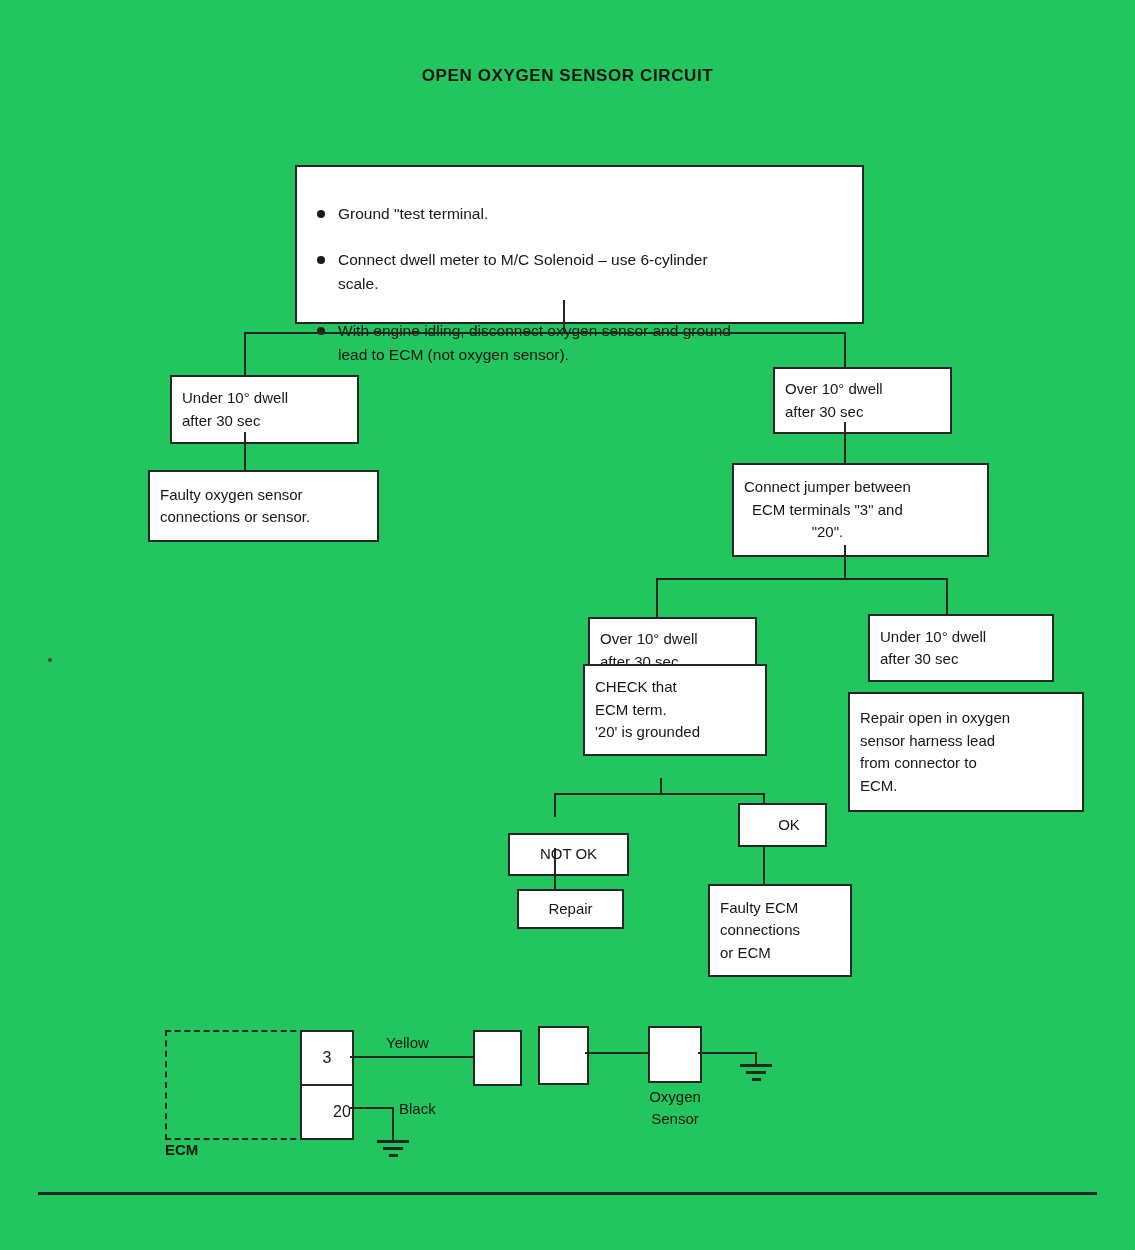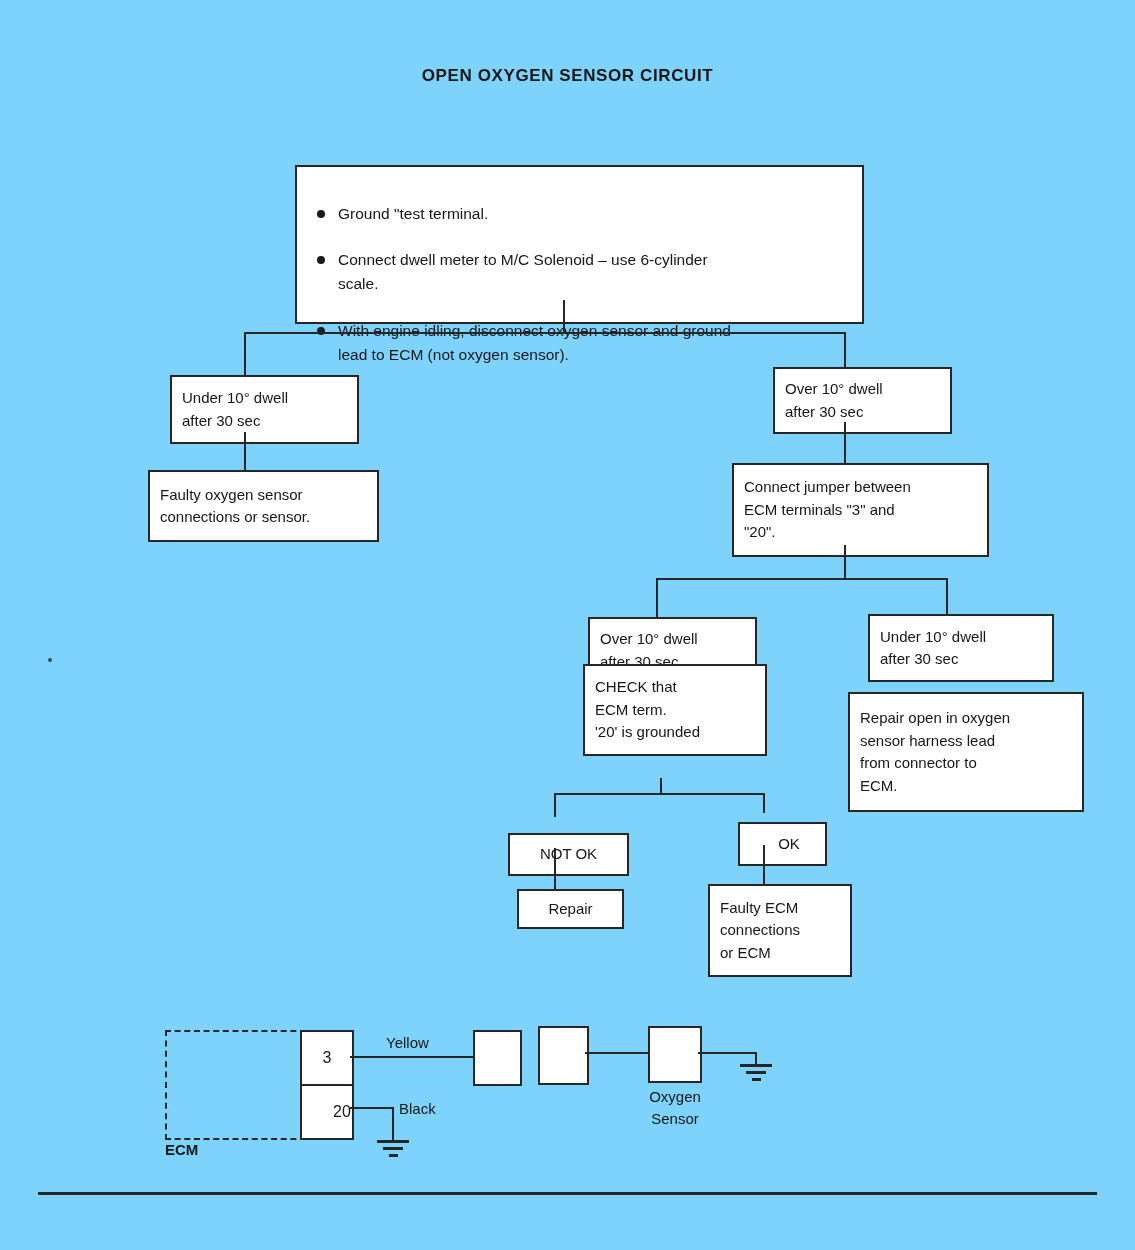--- a/index.html
+++ b/index.html
@@ -1,16 +1,16 @@
 <!DOCTYPE html>
 <html><head>
 <meta charset="utf-8">
 <style>
   html,body{margin:0;padding:0;background:#ffffff;}
-  .page{position:relative;width:1135px;height:1250px;background:#7dd3fc;
+  .page{position:relative;width:1135px;height:1250px;background:#22c55e;
         font-family:"Liberation Sans","DejaVu Sans",sans-serif;color:#161616;overflow:hidden;}
   .title{position:absolute;left:0;top:66px;width:100%;text-align:center;
          font-size:17px;font-weight:bold;letter-spacing:.6px;}
   .box{position:absolute;border:2px solid #262626;background:#fff;display:flex;
        align-items:center;white-space:pre-line;font-size:15px;line-height:1.5;
        padding:4px 10px;}
   .box.center{justify-content:center;text-align:center;}
   .hline,.vline{position:absolute;background:#262626;}
   .hline{height:2px;}
   .vline{width:2px;}
@@ -62,21 +62,21 @@
 
   <div class="box" style="left:170px;top:375px;width:165px;height:57px;">Under 10° dwell
 after 30 sec</div>
   <div class="vline" style="left:244px;top:432px;height:38px;"></div>
   <div class="box" style="left:148px;top:470px;width:207px;height:60px;">Faulty oxygen sensor
 connections or sensor.</div>
 
   <div class="box" style="left:773px;top:367px;width:155px;height:55px;">Over 10° dwell
 after 30 sec</div>
   <div class="vline" style="left:844px;top:422px;height:41px;"></div>
-  <div class="box" style="left:732px;top:463px;width:233px;height:82px;">Connect jumper between
+  <div class="box" style="left:732px;top:463px;width:233px;height:82px;text-align:center;">Connect jumper between
 ECM terminals "3" and
 "20".</div>
 
   <div class="vline" style="left:844px;top:545px;height:35px;"></div>
   <div class="hline" style="left:656px;top:578px;width:292px;"></div>
   <div class="vline" style="left:656px;top:578px;height:39px;"></div>
   <div class="vline" style="left:946px;top:578px;height:36px;"></div>
 
   <div class="box" style="left:588px;top:617px;width:145px;height:55px;">Over 10° dwell
 after 30 sec</div>
@@ -92,21 +92,21 @@
 sensor harness lead
 from connector to
 ECM.</div>
 
   <div class="vline" style="left:660px;top:778px;height:17px;"></div>
   <div class="hline" style="left:554px;top:793px;width:211px;"></div>
   <div class="vline" style="left:554px;top:793px;height:24px;"></div>
   <div class="vline" style="left:763px;top:793px;height:20px;"></div>
 
   <div class="box center" style="left:508px;top:817px;width:97px;height:31px;margin-top:16px;">NOT OK</div>
-  <div class="box center" style="left:738px;top:822px;width:52px;height:32px;padding-left:23px;">OK</div>
+  <div class="box center" style="left:738px;top:803px;width:52px;height:32px;padding-left:23px;">OK</div>
 
   <div class="vline" style="left:554px;top:848px;height:41px;"></div>
   <div class="box center" style="left:517px;top:889px;width:83px;height:28px;">Repair</div>
 
   <div class="vline" style="left:763px;top:845px;height:39px;"></div>
   <div class="box" style="left:708px;top:884px;width:120px;height:81px;">Faulty ECM
 connections
 or ECM</div>
 
   <div class="dashbox" style="left:165px;top:1030px;width:137px;height:106px;"></div>

